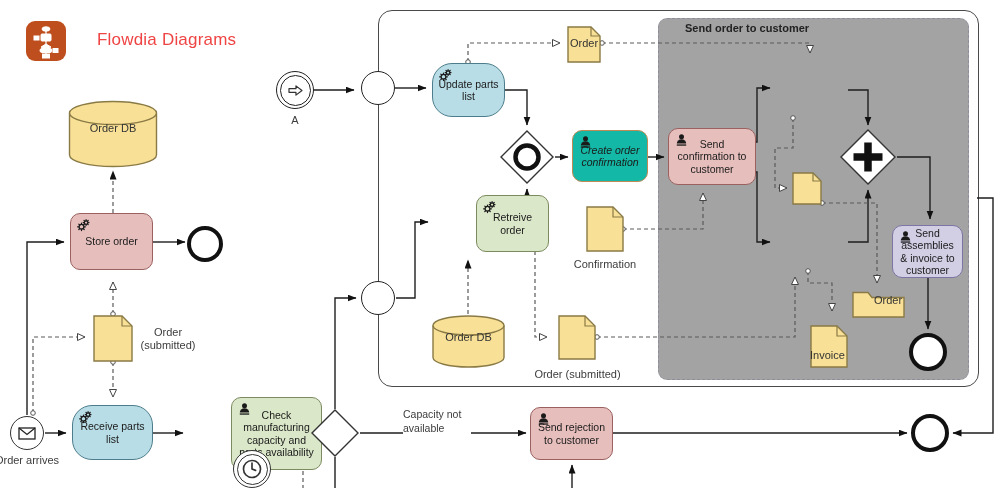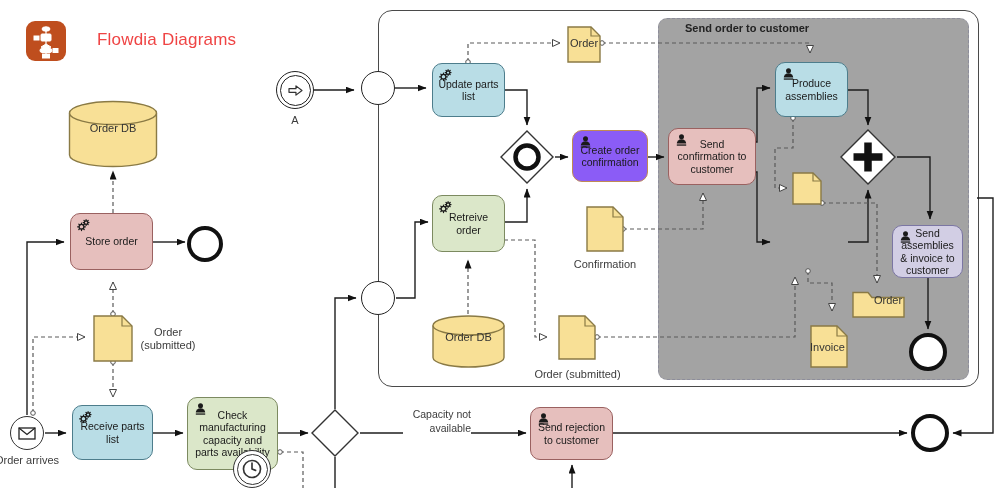--- a/index.html
+++ b/index.html
@@ -14,35 +14,35 @@
   .region{position:absolute;left:658px;top:18px;width:309px;height:360px;background:#a3a3a3;
           border:1.6px dashed #8d8d9b;border-radius:9px;}
   .region-title{position:absolute;left:26px;top:3px;font-size:11px;font-weight:bold;color:#222;}
   
   svg.wires{position:absolute;left:0;top:0;z-index:2;}
   .flow{fill:none;stroke:#1e1e1e;stroke-width:1.4;}
   .assoc{fill:none;stroke:#5a5a5a;stroke-width:1.2;stroke-dasharray:4 3;}
   .task{position:absolute;z-index:3;box-sizing:border-box;border-radius:10px;border:1.3px solid #666;
         display:flex;align-items:center;justify-content:center;text-align:center;
         font-size:10.5px;line-height:1.18;padding:3px 4px;}
-  .c-blue{background:#b9dde6;border-color:#4d7d8c;}
-  .c-green{background:#dbe7c9;border-color:#7c8a60;}
+  .c-blue{background:#b9dde6;border-color:#4d7d8c;border-radius:20px;}
+  .c-green{background:#dbe7c9;border-color:#7c8a60;margin-left:44px;}
   .c-red{background:#e6bfbd;border-color:#9a6160;}
-  .c-orange{background:#8b5cf6;border-color:#c08a55;}
+  .c-orange{background:#14b8a6;border-color:#c08a55;font-style:italic;}
   .c-purple{background:#d2cee4;border-color:#7b76a3;}
   .ticon{position:absolute;left:5px;top:4px;width:15px;height:14px;}
   .evt{position:absolute;z-index:3;border-radius:50%;background:#fff;box-sizing:border-box;
        display:flex;align-items:center;justify-content:center;}
   .evt-inner{border-radius:50%;background:#fff;box-sizing:border-box;width:100%;height:100%;
        display:flex;align-items:center;justify-content:center;}
   .gw{position:absolute;z-index:3;}
   .docnode{position:absolute;z-index:3;}
   .doclabel-in{position:absolute;z-index:4;font-size:11px;color:#333;text-align:center;}
   .lbl{position:absolute;z-index:4;font-size:11px;color:#3c3c3c;text-align:center;line-height:1.2;}
-  .edge-lbl{position:absolute;z-index:4;font-size:10.5px;color:#3c3c3c;text-align:right;
+  .edge-lbl{position:absolute;z-index:4;font-size:10.5px;color:#3c3c3c;text-align:left;
             line-height:1.3;background:#fff;}
 </style>
 </head>
 <body>
 
 <div id="canvas">
 
   <svg width="0" height="0" style="position:absolute" aria-hidden="true">
     <defs>
       <symbol id="sym-gears" viewBox="0 0 14 14">
@@ -183,26 +183,20 @@
         <use href="#sym-person"></use>
       </svg>
     <span>Create order confirmation</span>
   </div>
   <div class="task c-red" style="left:668px;top:128px;width:88px;height:57px">
     <svg class="ticon">
         <use href="#sym-person"></use>
       </svg>
     <span>Send confirmation to customer</span>
   </div>
-  <div class="task c-blue" style="left:775px;top:62px;width:73px;height:55px">
-    <svg class="ticon">
-        <use href="#sym-person"></use>
-      </svg>
-    <span>Produce assemblies</span>
-  </div>
   <div class="task c-purple" style="left:892px;top:225px;width:71px;height:53px">
     <svg class="ticon">
         <use href="#sym-person"></use>
       </svg>
     <span>Send assemblies &amp; invoice to customer</span>
   </div>
   <div class="task c-red" style="left:530px;top:407px;width:83px;height:53px">
     <svg class="ticon">
         <use href="#sym-person"></use>
       </svg>
@@ -313,21 +307,21 @@
       <path d="M21,1 V9 H29" fill="none" stroke="#8a7a45" stroke-width="1.2"></path>
     </svg>
   </div>
 
   <div class="docnode" style="left:810px;top:325px">
     <svg width="38" height="43">
       <path d="M1,1 H27 L37,11 V42 H1 Z" fill="#f8e096" stroke="#8a7a45" stroke-width="1.4"></path>
       <path d="M27,1 V11 H37" fill="none" stroke="#8a7a45" stroke-width="1.2"></path>
     </svg>
   </div>
-  <div class="doclabel-in" style="left:810px;top:341px;width:22px">Invoice</div>
+  <div class="doclabel-in" style="left:810px;top:349px;width:22px">Invoice</div>
 
   <div class="docnode" style="left:852px;top:288px">
     <svg width="53" height="30">
       <path d="M1,29 V4.5 H16 L20,9.5 H52 V29 Z" fill="#f8e096" stroke="#8a7a45" stroke-width="1.4"></path>
     </svg>
   </div>
   <div class="doclabel-in" style="left:852px;top:294px;width:72px">Order</div>
 
   <div class="edge-lbl" style="left:403px;top:408px;width:68px">Capacity not available</div>
 

